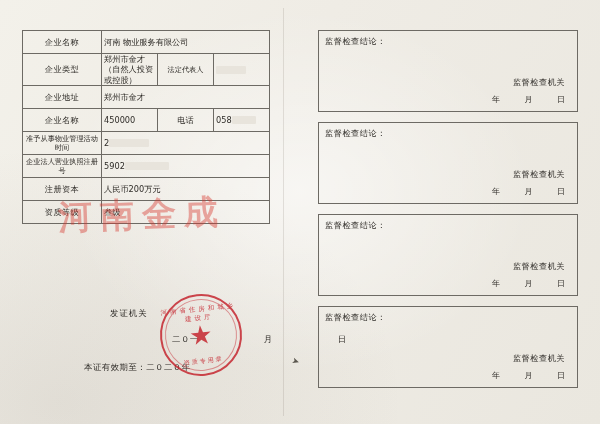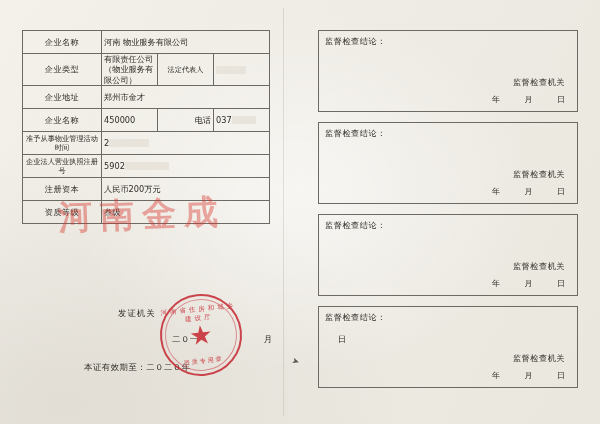--- a/index.html
+++ b/index.html
@@ -47,29 +47,29 @@
   .val{text-align:left;padding-left:5px;}
   .val.center{text-align:left;}
   .sub{font-size:7px;}
   .redact{
     display:inline-block;background:#e8e4dc;
     color:transparent;border-radius:1px;
     height:8px;vertical-align:middle;
   }
 
   
-  .mini{width:34px;text-align:right;font-size:8px;}
+  .mini{width:34px;text-align:center;font-size:8px;}
 
   
   .issue{
     position:absolute;left:22px;top:300px;width:248px;height:92px;
     font-size:8.4px;color:#2e2b27;
   }
   .issue .line1{
-    position:absolute;left:96px;top:8px;white-space:nowrap;letter-spacing:1px;
+    position:absolute;left:88px;top:8px;white-space:nowrap;letter-spacing:1px;
   }
   .issue .date{
     position:absolute;left:104px;top:34px;white-space:nowrap;letter-spacing:0.5px;
   }
   .issue .date span{margin-right:16px;margin-left:46px;}
   .issue .valid{
     position:absolute;left:62px;top:62px;white-space:nowrap;letter-spacing:0.5px;
   }
 
   
@@ -139,34 +139,34 @@
     <table class="t">
       <tbody>
           <tr>
         <td class="lbl">企业名称</td>
         <td class="val" colspan="3">
           <span>河南          物业服务有限公司</span>
         </td>
       </tr>
       <tr>
         <td class="lbl">企业类型</td>
-        <td class="val sub">有限责任公司（物业服务有限公司）</td>
+        <td class="val sub">郑州市金才（自然人投资或控股）</td>
         <td class="lbl sm">法定代表人</td>
         <td class="val"><span class="redact" style="width:30px"></span></td>
       </tr>
       <tr>
         <td class="lbl">企业地址</td>
         <td class="val" colspan="3">郑州市金才</td>
       </tr>
       <tr>
         <td class="lbl">企业名称</td>
         <td class="val center">450000</td>
         <td class="mini">电话</td>
         <td class="val">
-          <span>037</span><span class="redact" style="width:24px"></span>
+          <span>058</span><span class="redact" style="width:24px"></span>
         </td>
       </tr>
       <tr>
         <td class="lbl sm">准予从事物业管理活动时间</td>
         <td class="val" colspan="3">
           <span>2</span><span class="redact" style="width:40px"></span>
         </td>
       </tr>
       <tr>
         <td class="lbl sm">企业法人营业执照注册号</td>

